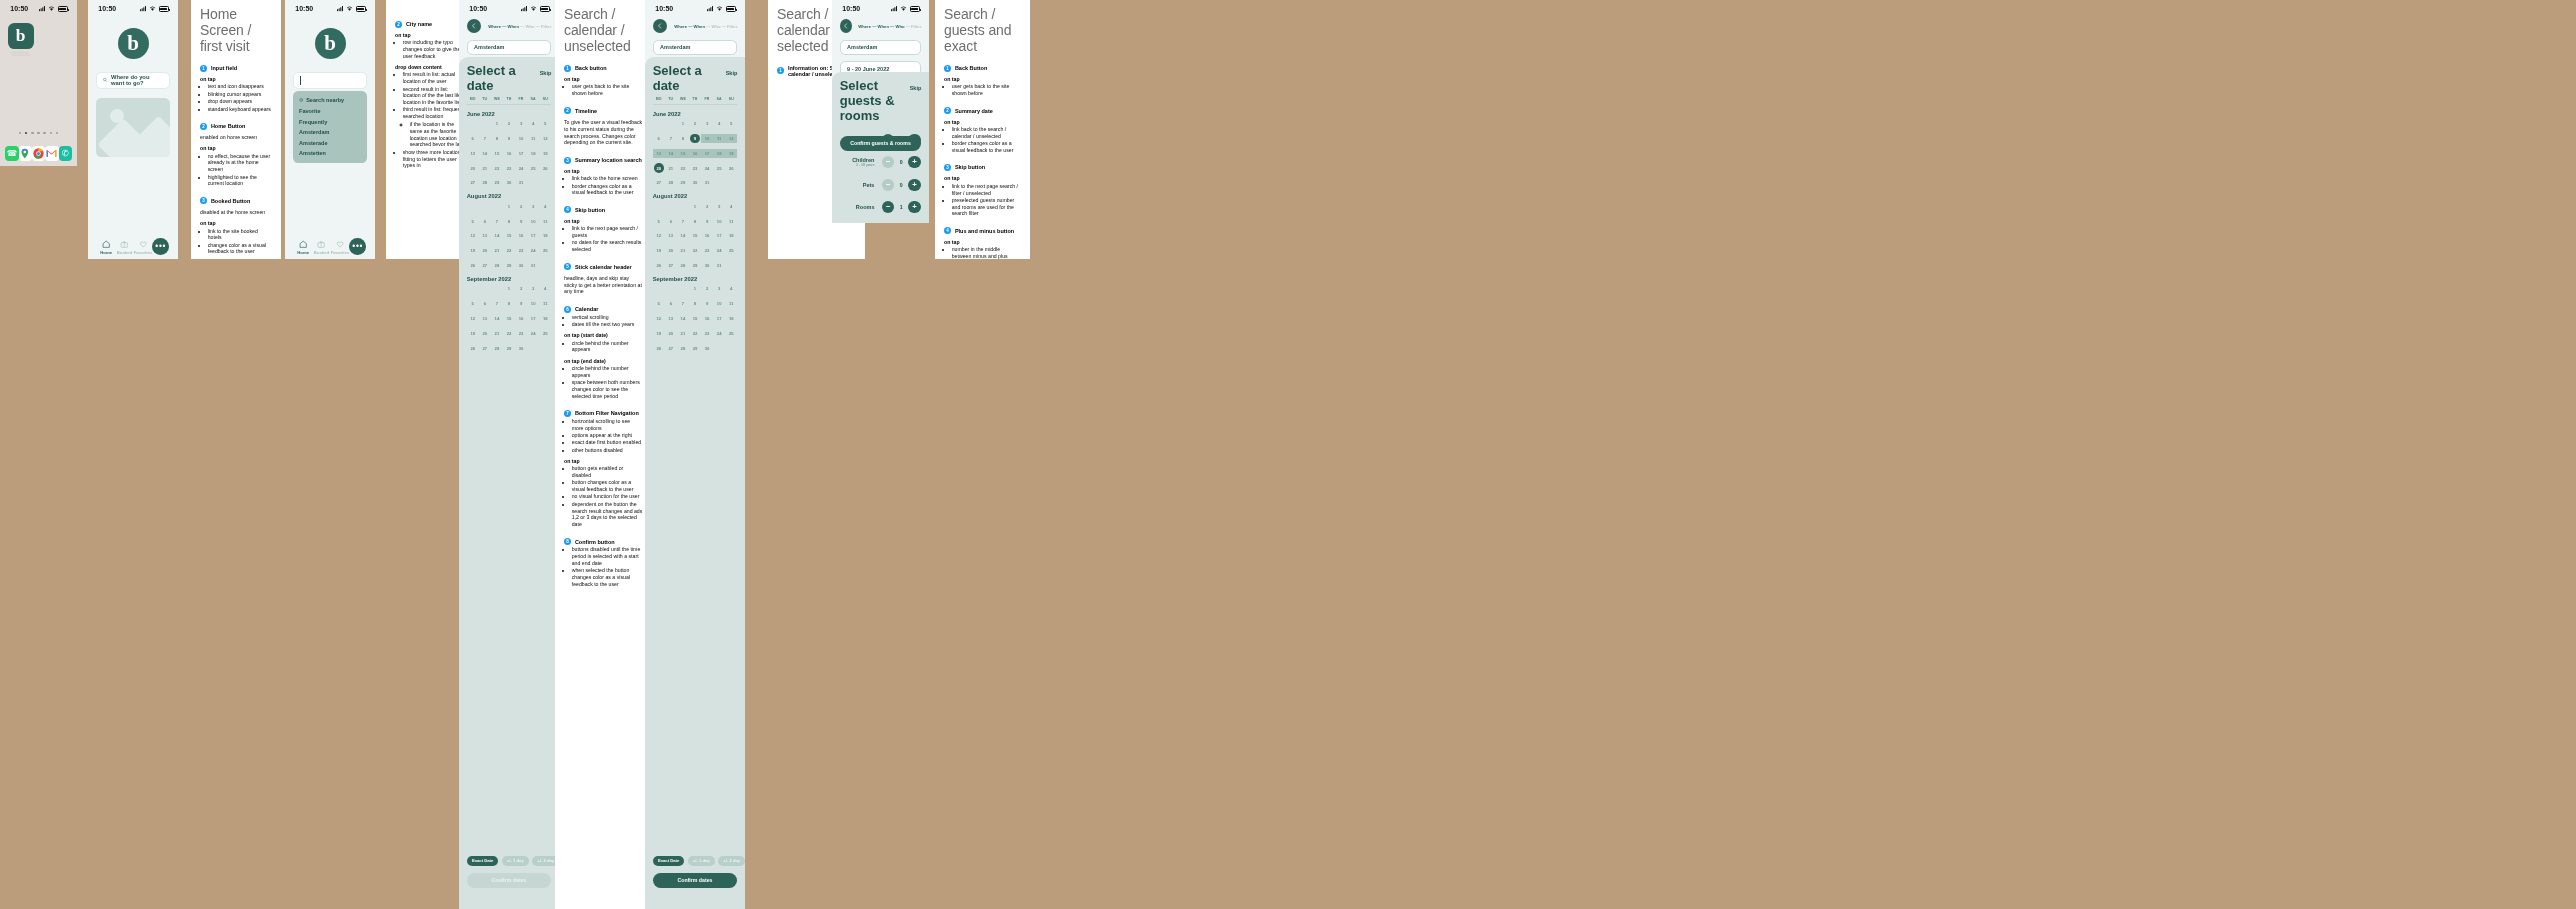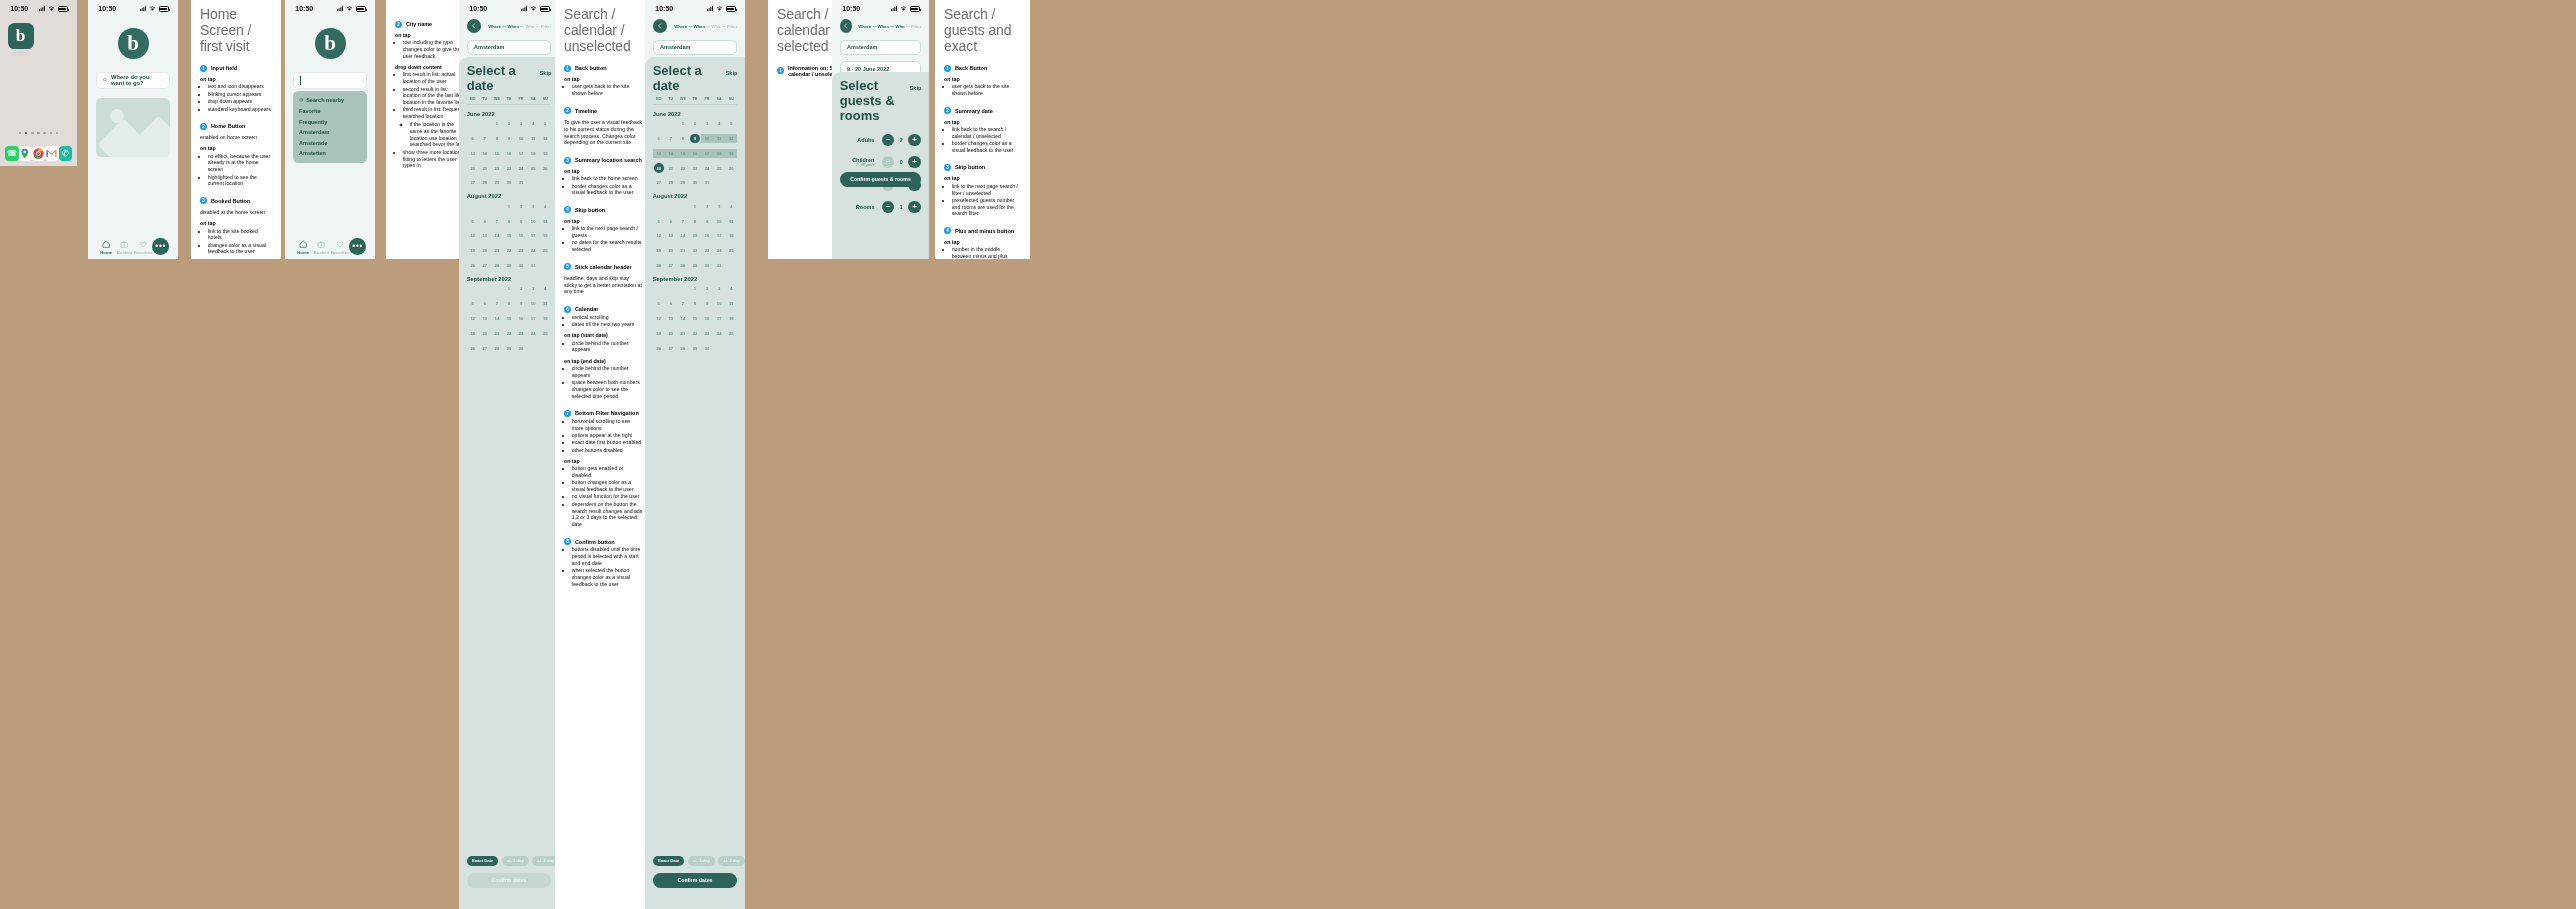--- a/index.html
+++ b/index.html
@@ -851,21 +851,21 @@
   <div class="notes" style="left:768px;top:0;width:97px;height:259px;">
     <h1>Search / calendar / selected</h1>
     <div id="notes-cals-body">
         <div class="note-head">
           <span class="bullet-num">1</span>
           <b>Information on: Search / calendar / unselected</b>
         </div>
       </div>
   </div>
 
-  <div class="phone" style="left:832px;top:0;width:97px;height:259px;">
+  <div class="phone" style="left:832px;top:0;width:97px;height:223px;">
     <div class="statusbar">
       <span>10:50</span>
       <span class="sb-right">
         <svg class="sig" viewBox="0 0 11 8">
           <rect x="0" y="5" width="1.6" height="3" fill="#11110f"></rect>
             <rect x="2.6" y="3.6" width="1.6" height="4.4" fill="#11110f"></rect>
           <rect x="5.2" y="2" width="1.6" height="6" fill="#11110f"></rect>
             <rect x="7.8" y="0" width="1.6" height="8" fill="#11110f"></rect>
           </svg>
         <svg class="wifi" viewBox="0 0 12 9">

